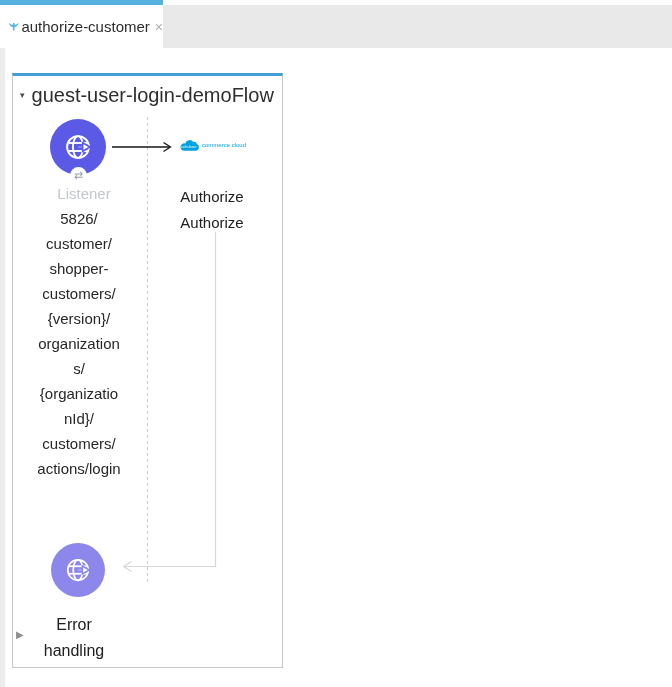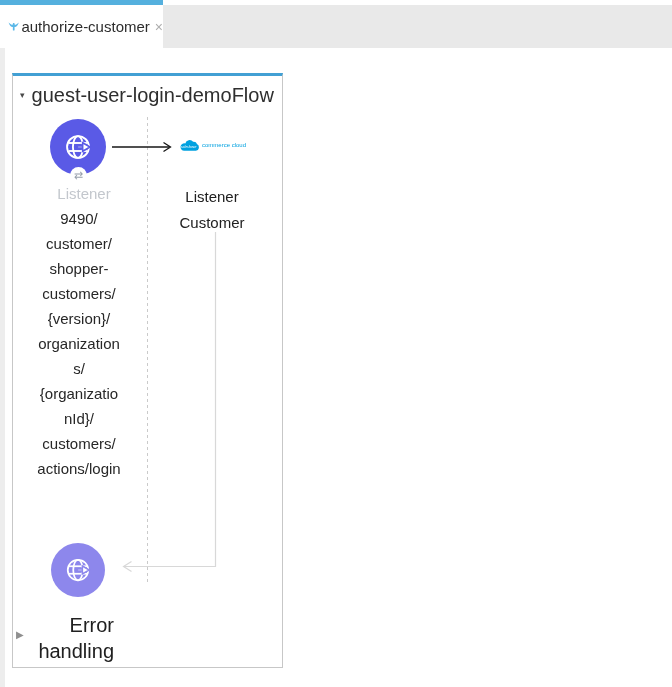--- a/index.html
+++ b/index.html
@@ -87,21 +87,21 @@
     cursor: pointer;
   }
   .sf-logo-text { font-size: 6px; color: var(--salesforce-blue, #00a1e0); white-space: nowrap; }
   .processor-label {
     left: 162px; top: 184px; width: 100px;
     text-align: center; font-size: 15px; line-height: 26px; color: #202020;
   }
 
   .error-label {
     left: 34px; top: 612px; width: 80px;
-    text-align: right; font-size: 20px; line-height: 26px; color: #202020;
+    text-align: center; font-size: 16px; line-height: 26px; color: #202020;
   }
   .error-expander {
     left: 16px; top: 630px; font-size: 10px; color: #8f8f8f;
     cursor: pointer; line-height: 1;
   }
 </style>
 </head>
 <body>
 
 <div class="abs tab-accent"></div>
@@ -143,30 +143,30 @@
       <path d="M4.8 15 H19.2"></path>
     </g>
     <path d="M11.5 11.2 H16 V12.8 H11.5 Z" fill="#ffffff" style="stroke: var(--cc); stroke-width:1.2;"></path>
     <polygon points="15.5,8.8 21,12 15.5,15.2" fill="#ffffff" style="stroke: var(--cc); stroke-width:1.2;"></polygon>
   </svg>
 </div>
 <div class="abs listener-badge">
   <span>⇄</span>
 </div>
 <div class="abs listener-label">Listener</div>
-<div class="abs listener-path">9490/​customer/​shopper-customers/​{version}/​organizations/​{organizationId}/​customers/​actions/​login</div>
+<div class="abs listener-path">5826/​customer/​shopper-customers/​{version}/​organizations/​{organizationId}/​customers/​actions/​login</div>
 
 <div class="abs sf-logo">
   <svg width="22" height="16" viewBox="0 0 32 22">
     <path d="M9 19.5 a5.5 5.5 0 1 1 1.6,-10.8 A6.5 6.5 0 0 1 22 6.3 A5 5 0 0 1 27.6 9.7 A5.2 5.2 0 0 1 26 19.5 Z" fill="#00a1e0"></path>
     <text x="15.5" y="15" text-anchor="middle" font-size="5" font-style="italic" fill="#ffffff">salesforce</text>
   </svg>
   <span class="sf-logo-text">commerce cloud</span>
 </div>
-<div class="abs processor-label">Listener Customer</div>
+<div class="abs processor-label">Authorize Authorize</div>
 
 <div class="abs node-circle error-circle">
   <svg width="30" height="30" viewBox="0 0 24 24">
     <g stroke="#ffffff" stroke-width="1.4" fill="none">
       <circle cx="12" cy="12" r="8.2"></circle>
       <ellipse cx="12" cy="12" rx="3.8" ry="8.2"></ellipse>
       <path d="M4.8 9 H19.2"></path>
       <path d="M4.8 15 H19.2"></path>
     </g>
     <path d="M11.5 11.2 H16 V12.8 H11.5 Z" fill="#ffffff" style="stroke: var(--cc); stroke-width:1.2;"></path>

